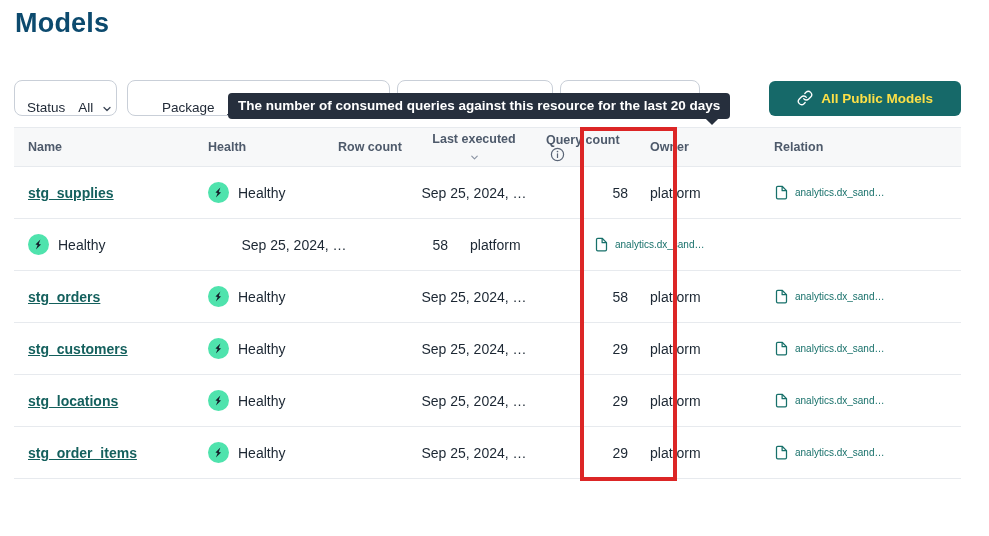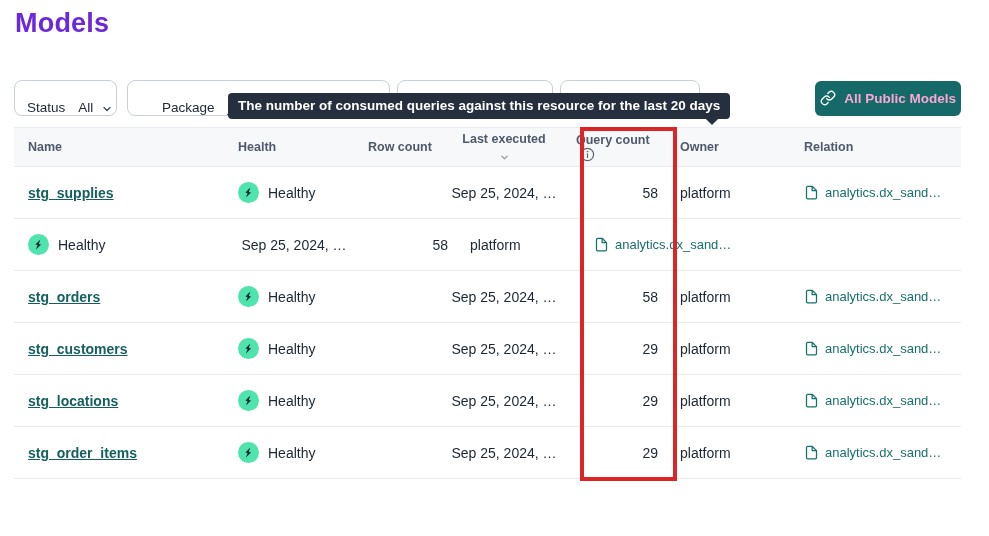--- a/index.html
+++ b/index.html
@@ -7,21 +7,21 @@
   .page {
     position: relative;
     width: 989px; height: 536px;
     background: #ffffff;
     font-family: "Liberation Sans", sans-serif;
     color: #1c2733;
     overflow: hidden;
   }
   .title {
     position: absolute; top: 8px; left: 15px;
-    font-size: 27px; font-weight: 600; color: #6d28d9;
+    font-size: 27px; font-weight: 600; color: #0c4a6e;
     letter-spacing: 0.2px;
   }
   
   .filter-bar {
     position: absolute; top: 80px; left: 14px; width: 947px;
     display: flex; align-items: center;
   }
   .pill {
     height: 36px; border: 1px solid #c9cfd8; border-radius: 8px;
     background: #fff; display: flex; align-items: flex-end;
@@ -30,22 +30,22 @@
   .pill .lbl { color: #222b38; }
   .pill .val { margin-left: 13px; }
   .chev { width: 12px; height: 12px; margin-left: 8px; flex: 0 0 auto; }
   .chev svg { display:block; }
   .p1 { width: 103px; }
   .p2 { width: 263px; margin-left: 10px; padding-left: 34px; }
   .p3 { width: 156px; margin-left: 7px; justify-content: flex-end; }
   .p4 { width: 140px; margin-left: 7px; justify-content: flex-end; }
   .btn-public {
     margin-left: auto;
-    height: 35px; padding: 0 5px;
-    background: #166969; color: #f9a8d4;
+    height: 35px; padding: 0 28px;
+    background: #166969; color: #fde047;
     border: none; border-radius: 6px;
     font-family: "Liberation Sans", sans-serif;
     font-size: 13.5px; font-weight: bold;
     display: flex; align-items: center; gap: 8px;
     cursor: pointer;
   }
   
   .tooltip {
     position: absolute; top: 93px; left: 228px; z-index: 6;
     background: #262f3d; color: #fff;
@@ -67,38 +67,38 @@
     font-size: 12.5px; font-weight: bold; color: #4e5a6b;
     padding-left: 14px; padding-right: 14px;
   }
   .trow {
     display: flex; align-items: center; height: 52px;
     border-bottom: 1px solid #e7eaee;
     font-size: 14px; color: #1c2733;
     padding-left: 14px; padding-right: 14px;
     background: #fff;
   }
-  .c-name { width: 210px; }
+  .c-name { width: 180px; }
   .c-health { width: 130px; display: flex; align-items: center; gap: 9px; }
   .c-rowcount { width: 64px; }
   .c-lastexec { width: 144px; display: flex; align-items: center; gap: 6px; flex-direction: column; }
   .c-qcount { width: 82px; text-align: right; }
   .c-gap { width: 22px; }
   .c-owner { width: 124px; }
   .c-relation { flex: 1; display: flex; align-items: center; gap: 6px; }
   .name-link {
     color: #14605d; font-weight: bold; text-decoration: underline;
     font-size: 14px; cursor: pointer;
   }
   .health-badge {
     width: 21px; height: 21px; border-radius: 50%;
     background: #4fe3ad; display: flex; align-items: center; justify-content: center;
     flex: 0 0 auto;
   }
-  .rel-link { color: #17706a; font-size: 13px; cursor: pointer; }
+  .rel-link { color: #17706a; font-size: 10px; cursor: pointer; }
   .rel-icon { width: 15px; height: 15px; flex: 0 0 auto; }
   .rel-icon svg { display:block; }
   .info-icon { width: 15px; height: 15px; display: inline-block; vertical-align: -3px; margin-left: 4px; cursor: pointer; }
   .sort-chev { width: 11px; height: 11px; }
   
   .redbox {
     position: absolute; top: 127px; left: 580px;
     width: 97px; height: 354px;
     border: 4px solid #dc2626;
     z-index: 5; pointer-events: none;

